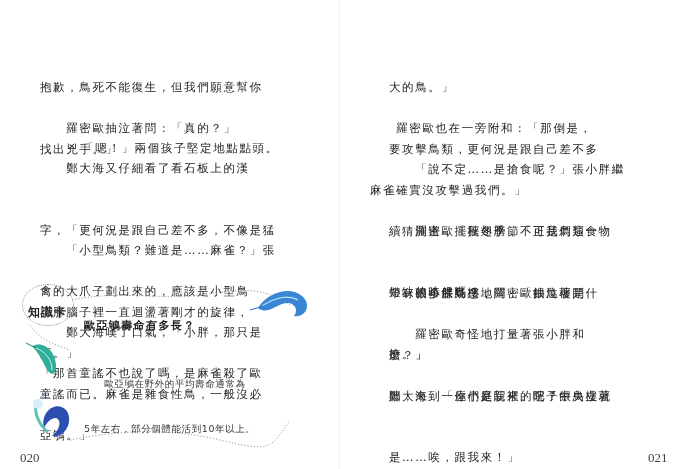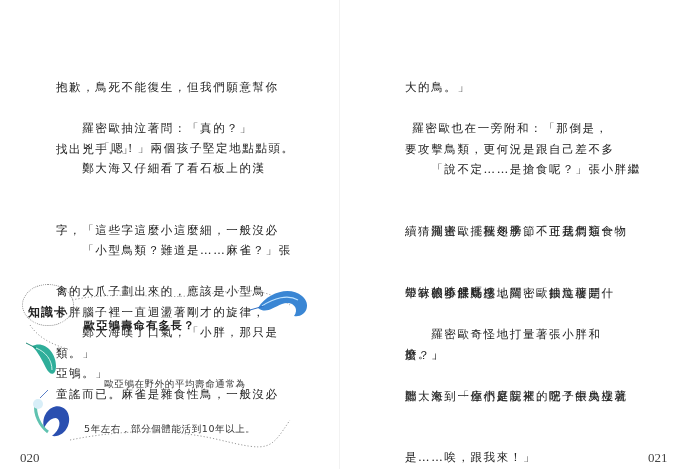--- a/index.html
+++ b/index.html
@@ -2,21 +2,21 @@
 <html><head>
 <meta charset="utf-8">
 <style>
   html, body { margin:0; padding:0; background:#ffffff; }
   body { width:680px; height:469px; position:relative; overflow:hidden;
          font-family:"DejaVu Serif","Liberation Serif",serif; color:#222; }
   .page { position:absolute; top:0; height:469px; }
   .page.left { left:0; width:340px; }
   .page.right { left:340px; width:340px; }
   .gutter { position:absolute; left:339px; top:0; width:1px; height:469px; background:#f2f2f2; }
-  .para { position:absolute; font-size:11.5px; line-height:20.5px; letter-spacing:1.6px; white-space:pre;margin-left:16px; }
+  .para { position:absolute; font-size:11.5px; line-height:20.5px; letter-spacing:1.6px; white-space:pre; }
   .pageno { position:absolute; top:450px; font-size:13px; color:#444; font-family:"Liberation Serif",serif; }
   .kc-title-bubble { position:absolute; left:22px; top:284px; width:50px; height:40px; border:1.5px dotted #888; border-radius:50%; }
   .kc-label { position:absolute; left:28px; top:296px; font-size:12px; font-weight:bold; color:#222; font-family:"DejaVu Sans",sans-serif; letter-spacing:1px;margin-top:8px;}
   .kc-heading { position:absolute; left:84px; top:318px; font-size:11px; font-weight:bold; font-family:"DejaVu Sans",sans-serif; letter-spacing:1.4px; color:#222; }
   .kc-body { position:absolute; left:84px; top:346px; font-size:9.5px; line-height:15px; letter-spacing:0.6px; font-family:"DejaVu Sans",sans-serif; color:#333; white-space:pre; }
   svg.deco { position:absolute; left:0; top:0; pointer-events:none; }
 </style>
 </head>
 <body>
 
@@ -29,27 +29,28 @@
   <div>找出兇手。」</div>
 </div>
 <div class="para" style="left:40px;top:77px;">
   <div>　　羅密歐抽泣著問：「真的？」</div>
 </div>
 <div class="para" style="left:56px;top:97px;">
   <div>　　「嗯！」兩個孩子堅定地點點頭。</div>
 </div>
 <div class="para" style="left:40px;top:117px;">
   <div>　　鄭大海又仔細看了看石板上的漢</div>
-  <div>字，「這些字這麼小這麼細，一般沒必</div>
+  <div>字，「更何況是跟自己差不多，不像是猛</div>
   <div>禽的大爪子劃出來的，應該是小型鳥</div>
   <div>類。」</div>
 </div>
 <div class="para" style="left:40px;top:199px;">
   <div>　　「小型鳥類？難道是……麻雀？」張</div>
   <div>小胖腦子裡一直迴盪著剛才的旋律，</div>
+  <div>「那首童謠不也說了嗎，是麻雀殺了歐</div>
   <div>亞鴝。」</div>
 </div>
 <div class="para" style="left:40px;top:281px;text-align:right;">
   <div>　　鄭大海嘆了口氣，「小胖，那只是</div>
   <div>童謠而已。麻雀是雜食性鳥，一般沒必</div>
 </div>
 
 <svg class="deco" width="680" height="469">
 
   <path d="M72 300 C 120 290, 160 300, 200 295 S 260 285, 290 305" fill="none" stroke="#999" stroke-width="1" stroke-dasharray="1.2,2"></path>
@@ -88,20 +89,21 @@
   
   
 </div>
 
 <div class="para" style="left:389px;top:36px;">
   <div>大的鳥。」</div>
   <div>要攻擊鳥類，更何況是跟自己差不多</div>
 </div>
 <div class="para" style="left:370px;top:77px;">
   <div>　　羅密歐也在一旁附和：「那倒是，</div>
+  <div>麻雀確實沒攻擊過我們。」</div>
 </div>
 <div class="para" style="left:389px;top:118px;">
   <div>　　「說不定……是搶食呢？」張小胖繼</div>
   <div>續猜測道，「秋冬季節不正是鳥類食物</div>
   <div>短缺的時候嗎？」</div>
 </div>
 <div class="para" style="left:389px;top:180px;">
   <div>　　羅密歐擺擺翅膀，「可我們這一</div>
   <div>帶有很多餵鳥樓，羅密歐抽泣著問</div>
   <div>搶。」</div>

